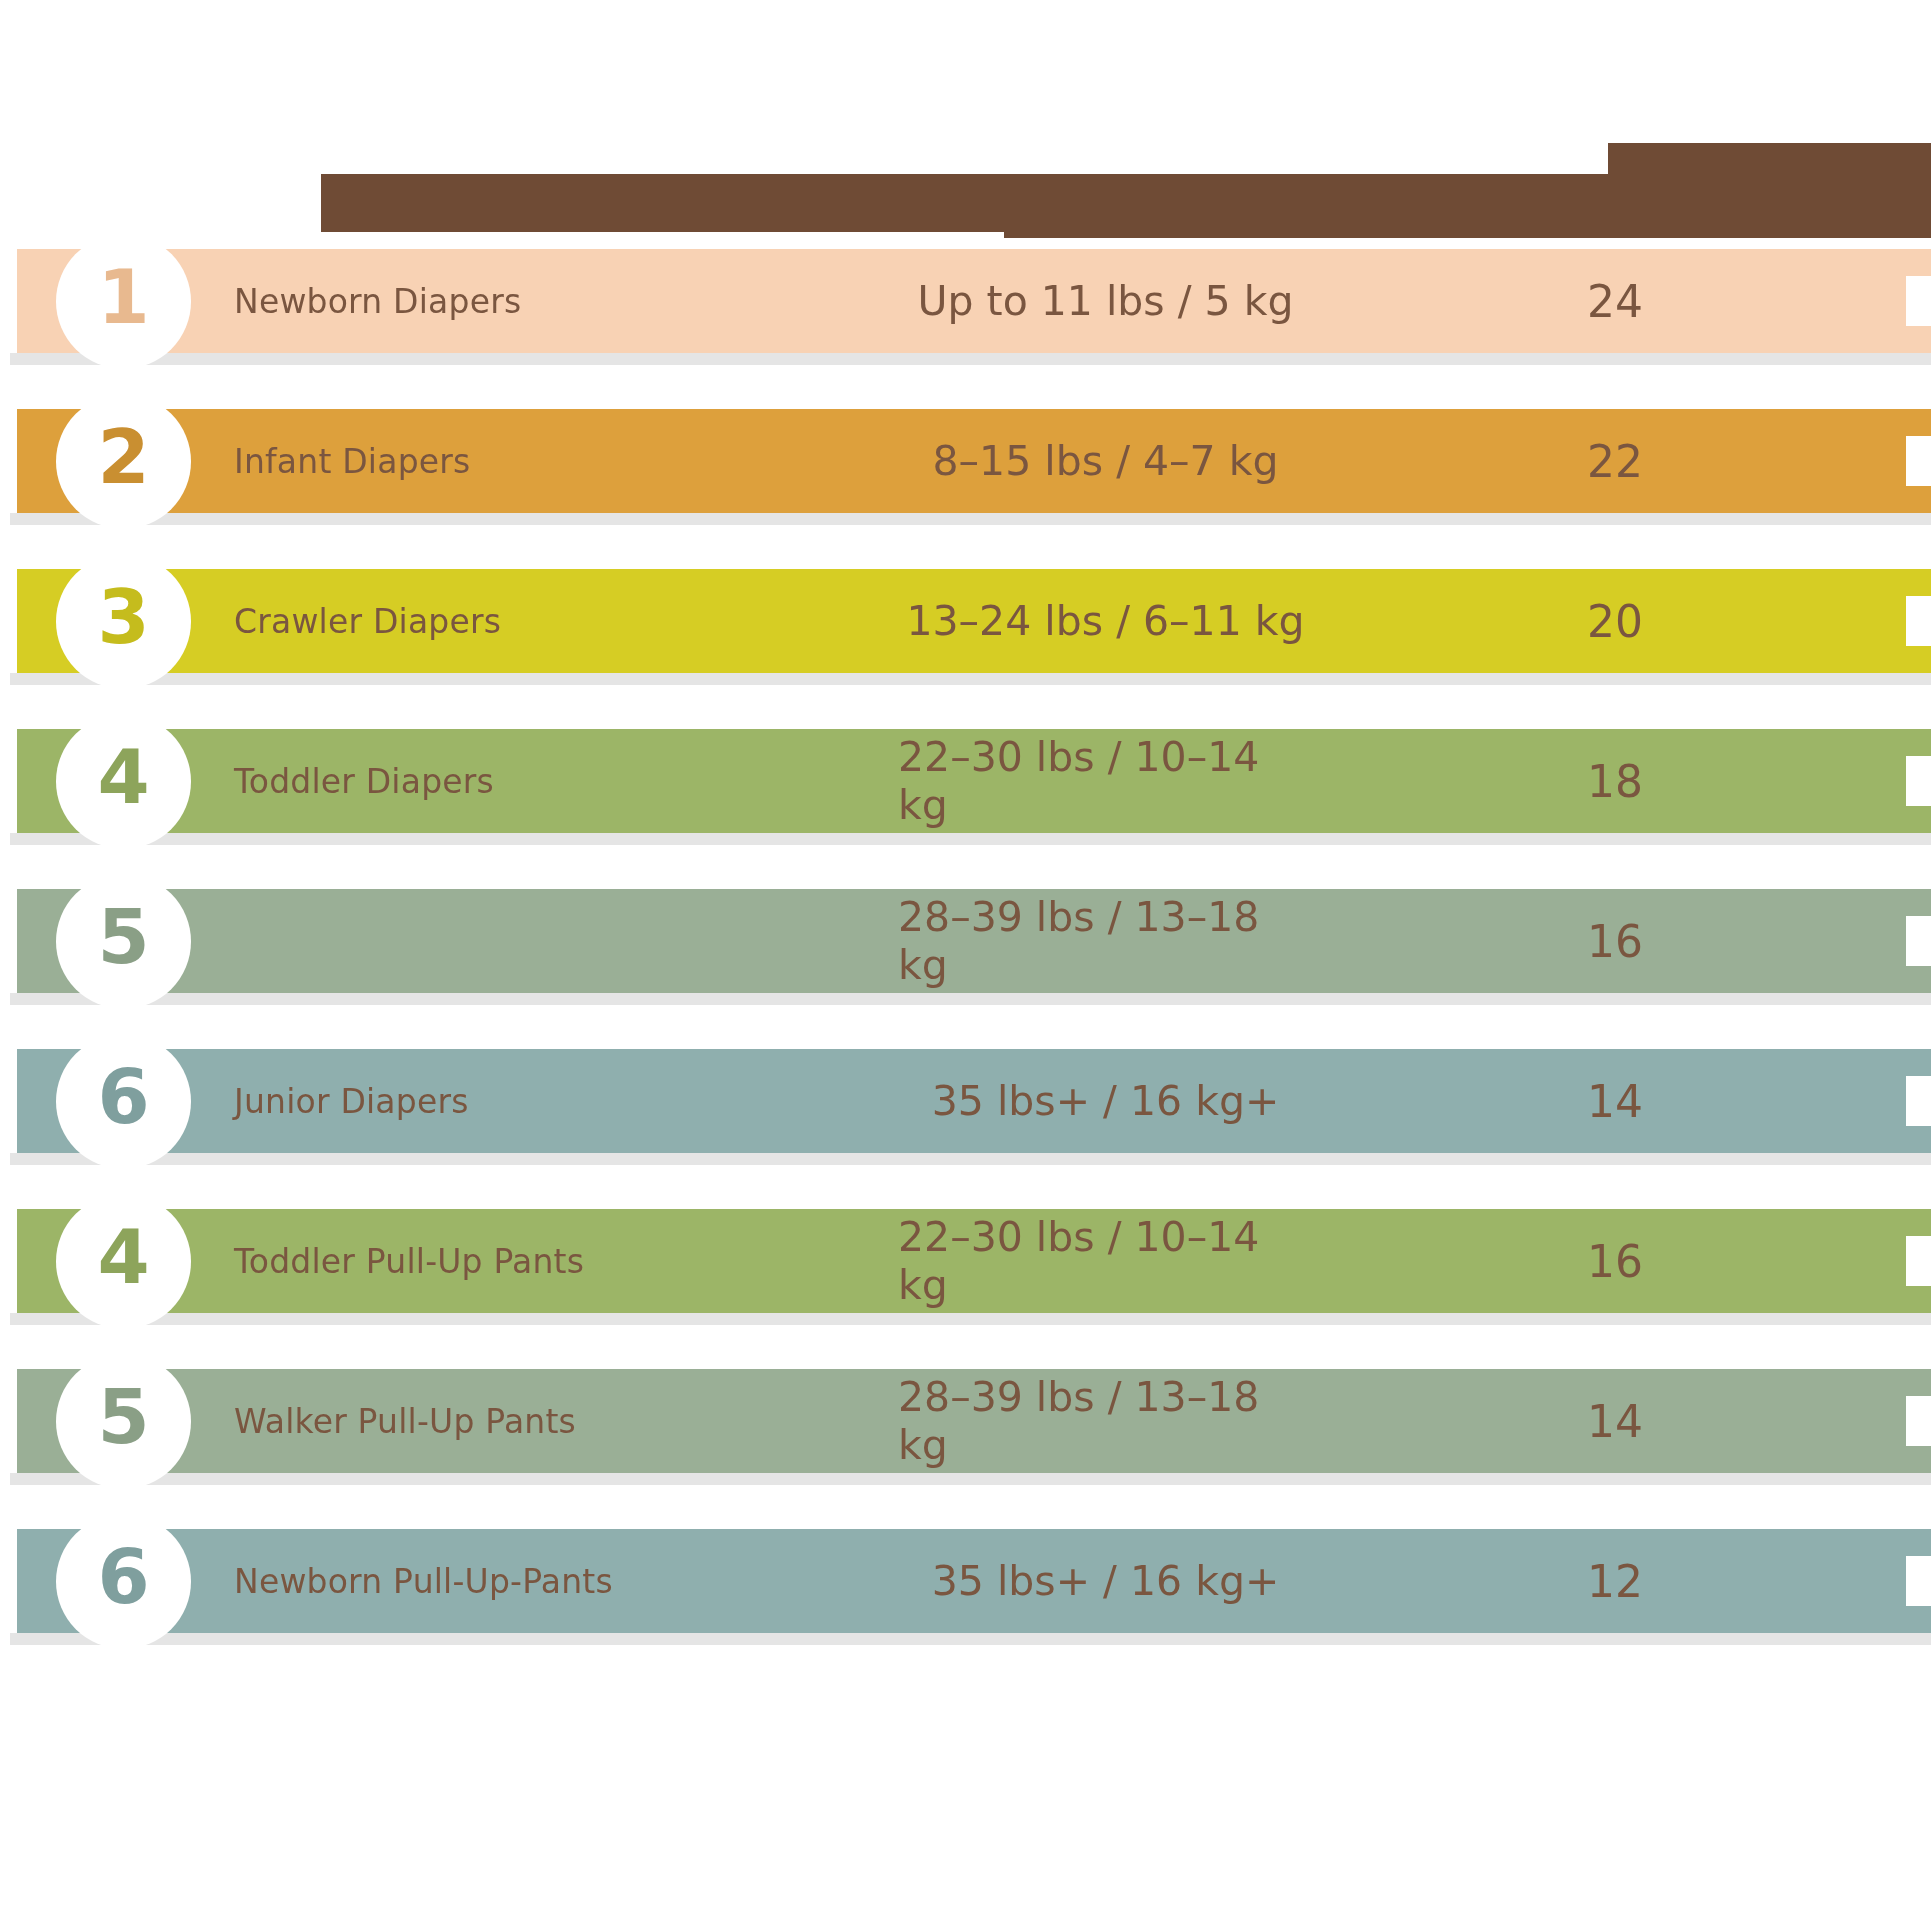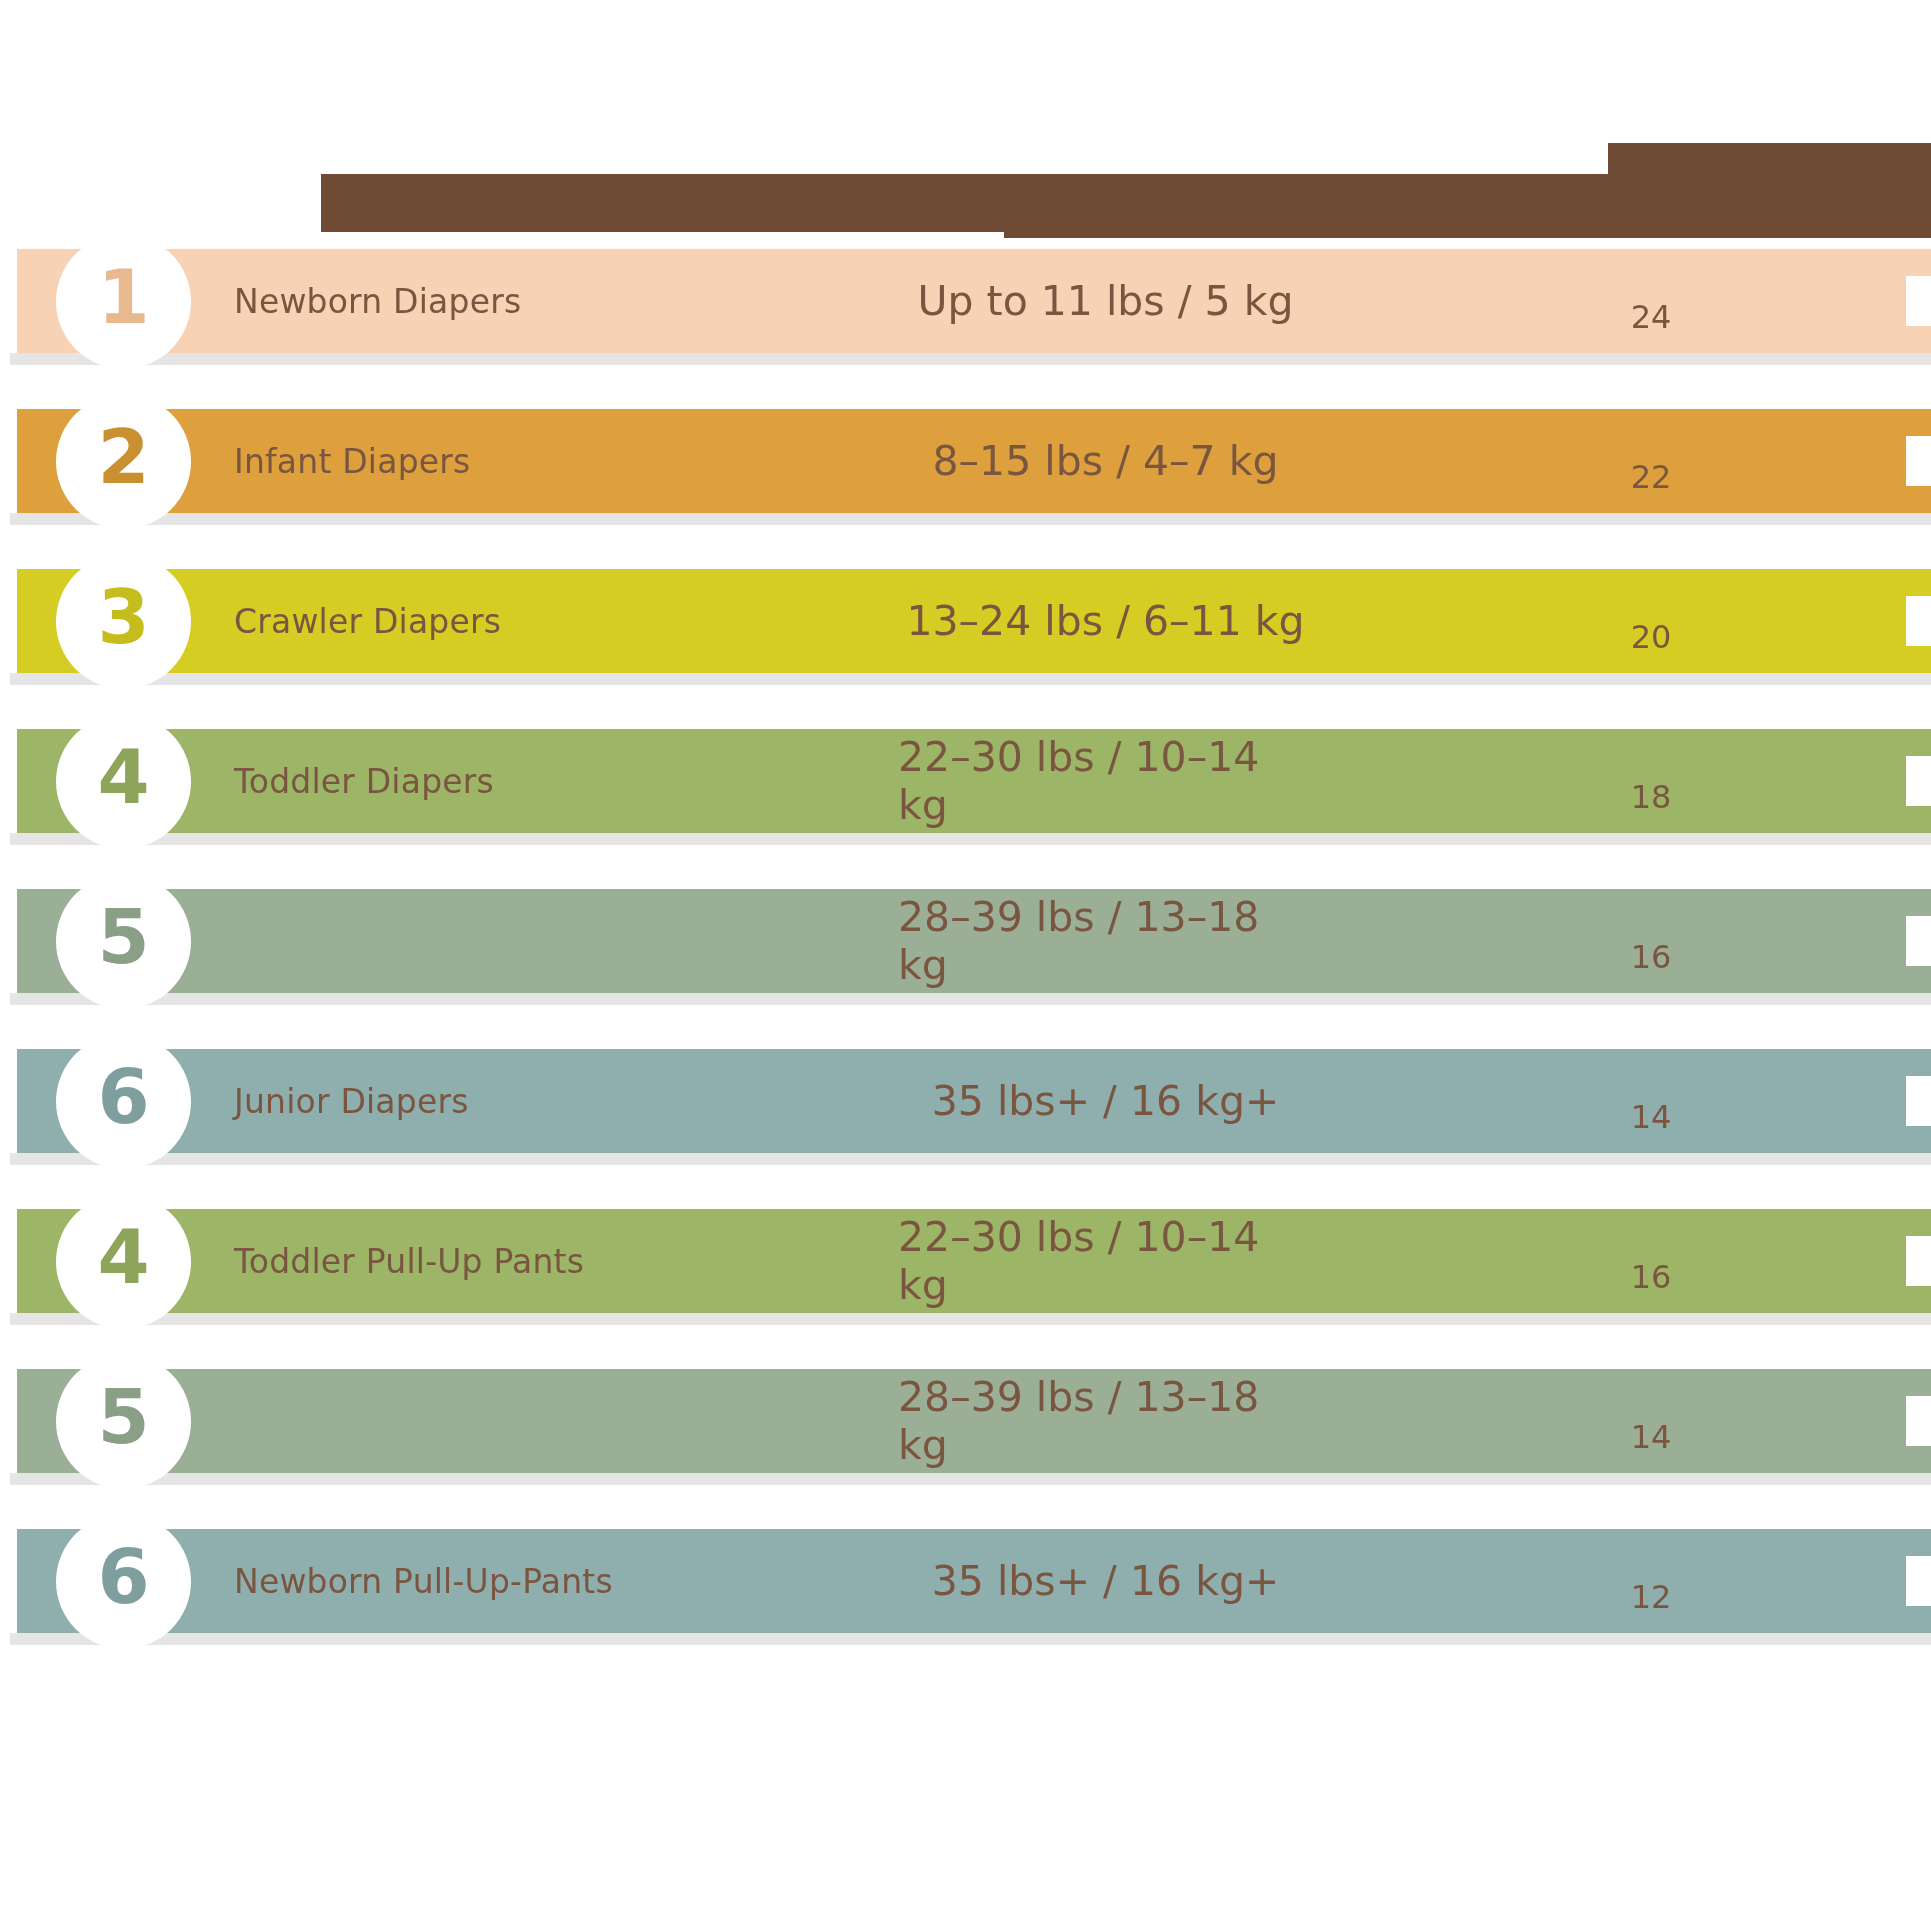--- a/index.html
+++ b/index.html
@@ -115,25 +115,24 @@
     font-size: 33px;
     letter-spacing: 0.2px;
   }
   .cell-weight {
     left: 898px;
     width: 415px;
     justify-content: center;
     font-size: 41px;
   }
   .cell-count {
-    left: 1588px;
+    left: 1552px;
     width: 126px;
     justify-content: center;
-    font-size: 32px;
-    margin-top: 16px;
+    font-size: 44px;
   }
 
   
   .right-notch {
     position: absolute;
     right: 0px;
     top: 27px;
     width: 25px;
     height: 50px;
     background: #ffffff;
@@ -242,20 +241,21 @@
         <div class="cell cell-count">16</div>
         <div class="right-notch"></div>
       </div>
       <div class="row">
         <div class="row-shadow"></div>
         <div class="row-bar" style="background: rgb(154, 175, 150);"></div>
         <div class="left-cap"></div>
         <div class="badge">
           <span style="color: rgb(138, 159, 134);">5</span>
         </div>
+        <div class="cell cell-name">Walker Pull-Up Pants</div>
         <div class="cell cell-weight">28–39 lbs / 13–18 kg</div>
         <div class="cell cell-count">14</div>
         <div class="right-notch"></div>
       </div>
       <div class="row">
         <div class="row-shadow"></div>
         <div class="row-bar" style="background: rgb(143, 175, 174);"></div>
         <div class="left-cap"></div>
         <div class="badge">
           <span style="color: rgb(127, 159, 158);">6</span>

